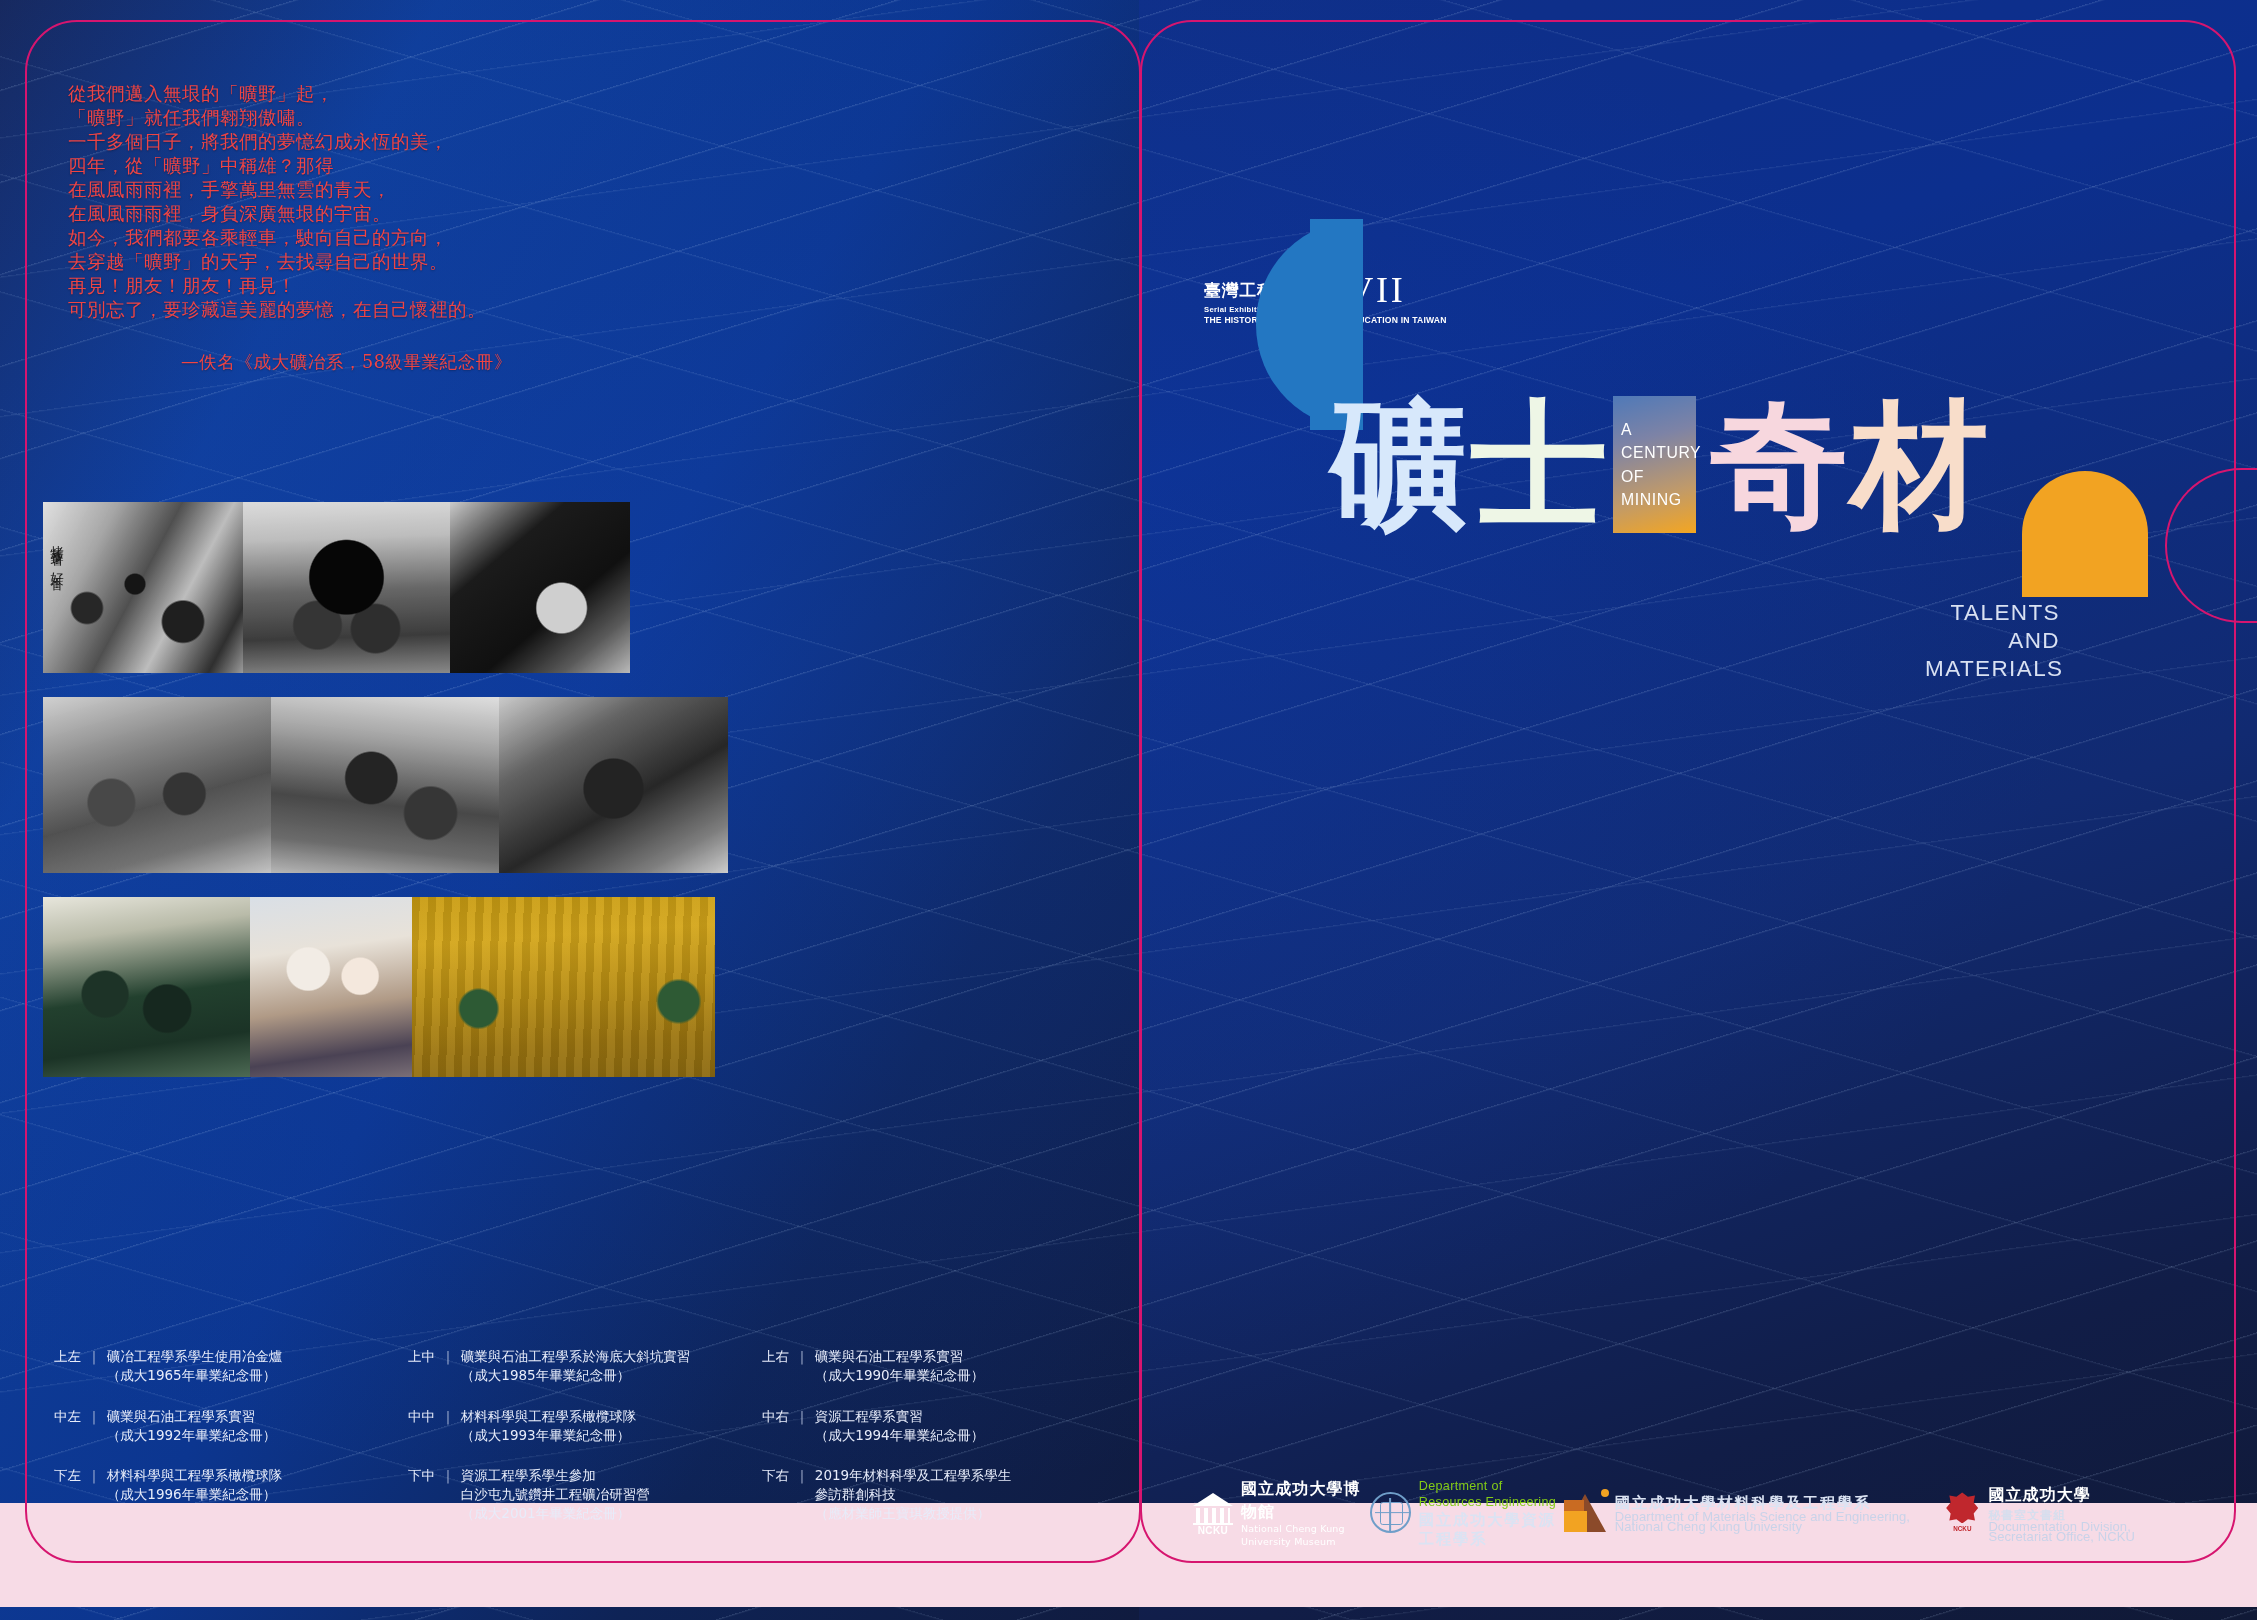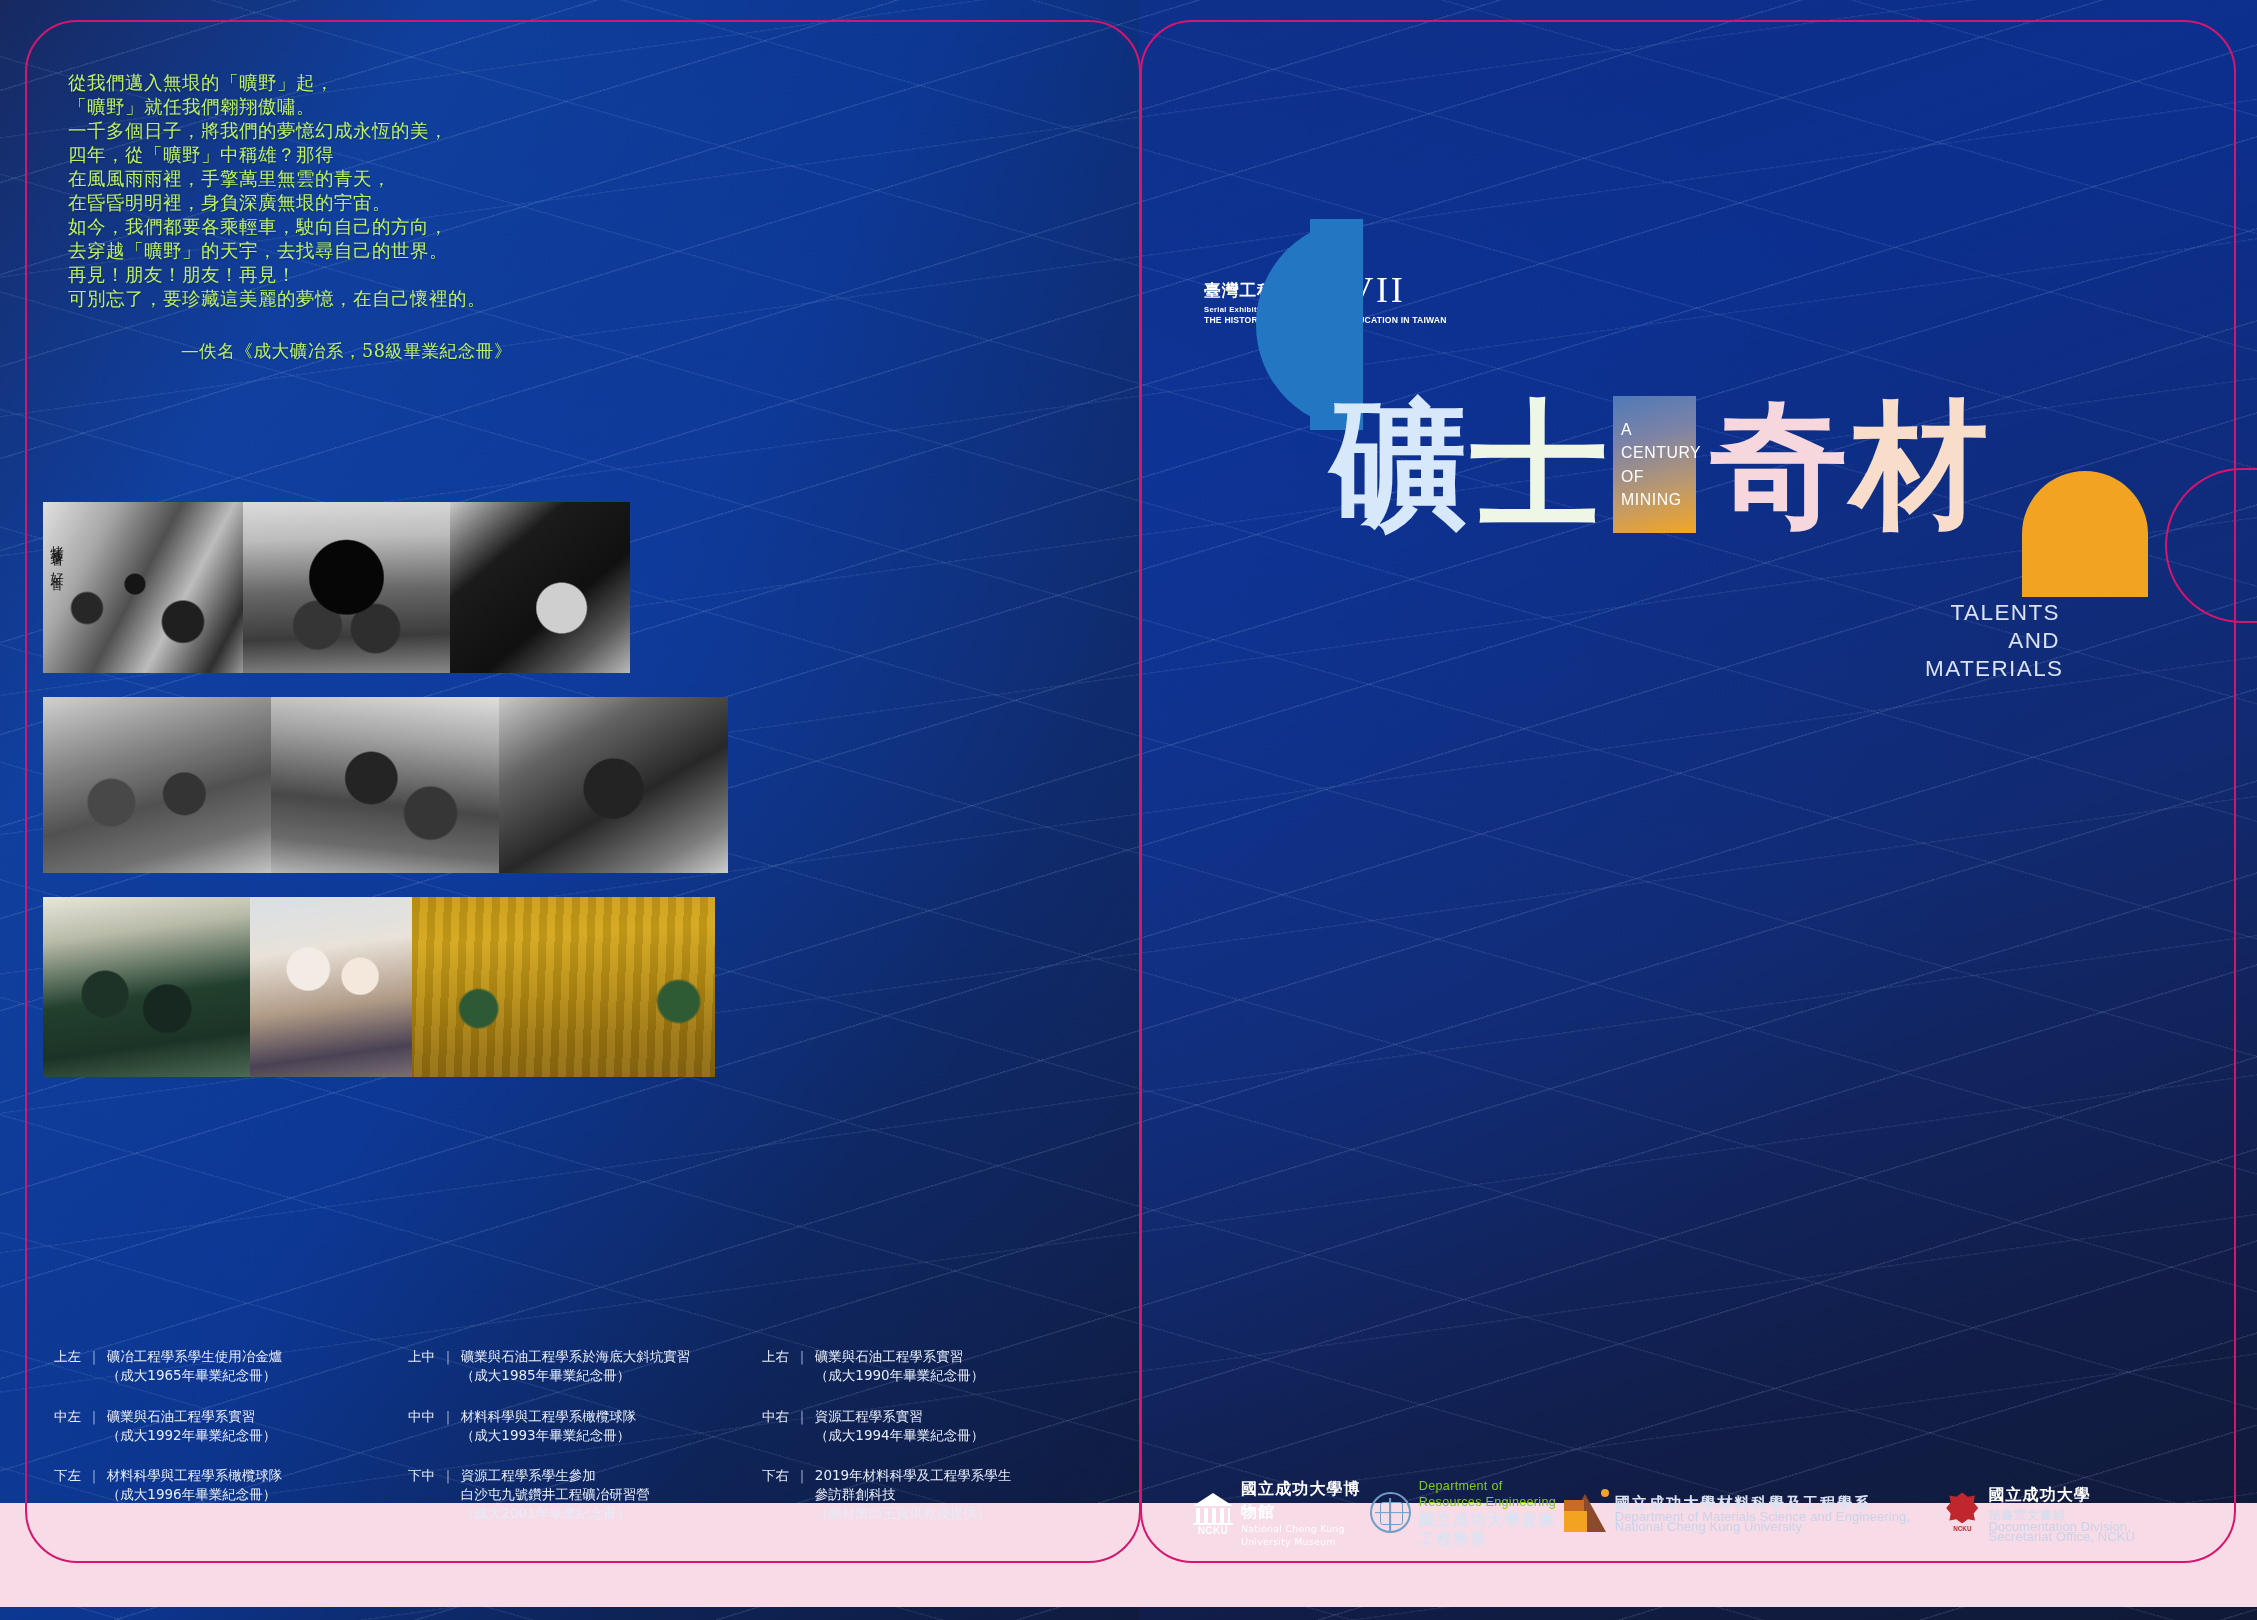--- a/index.html
+++ b/index.html
@@ -63,22 +63,22 @@
                  border-top-left-radius: 52px; border-bottom-left-radius: 52px;
                  border-top-right-radius: 52px; border-bottom-right-radius: 52px; }
   .band-bottom {
     position: absolute; left: 0; bottom: 12.6px;
     width: 2257px; height: 104px;
     background: #f7dbe6;
   }
 
   
   .poem {
-    position: absolute; left: 68px; top: 71px; width: 576px;
-    color: #bef264;
+    position: absolute; left: 68px; top: 82px; width: 576px;
+    color: #ef4444;
     font-family: "DejaVu Serif", "Liberation Serif", serif;
     font-size: 18.5px;
     line-height: 24px;
     letter-spacing: 0.5px;
     text-shadow: 0 0.9px 1.8px rgba(0,0,0,.30);
   }
   .poem div { white-space: nowrap; }
   .poem-attr {
     margin-top: 28px;
     padding-left: 113px;
@@ -320,21 +320,21 @@
 
   <div class="frame-left"></div>
   <div class="frame-right"></div>
 
   <div class="poem">
     <div>從我們邁入無垠的「曠野」起，</div>
     <div>「曠野」就任我們翱翔傲嘯。</div>
     <div>一千多個日子，將我們的夢憶幻成永恆的美，</div>
     <div>四年，從「曠野」中稱雄？那得</div>
     <div>在風風雨雨裡，手擎萬里無雲的青天，</div>
-    <div>在昏昏明明裡，身負深廣無垠的宇宙。</div>
+    <div>在風風雨雨裡，身負深廣無垠的宇宙。</div>
     <div>如今，我們都要各乘輕車，駛向自己的方向，</div>
     <div>去穿越「曠野」的天宇，去找尋自己的世界。</div>
     <div>再見！朋友！朋友！再見！</div>
     <div>可別忘了，要珍藏這美麗的夢憶，在自己懷裡的。</div>
     <div class="poem-attr">—佚名《成大礦冶系，58級畢業紀念冊》</div>
   </div>
 
   <div class="photo-grid">
     <div class="photo-row">
       <div class="ph bw p-a">

